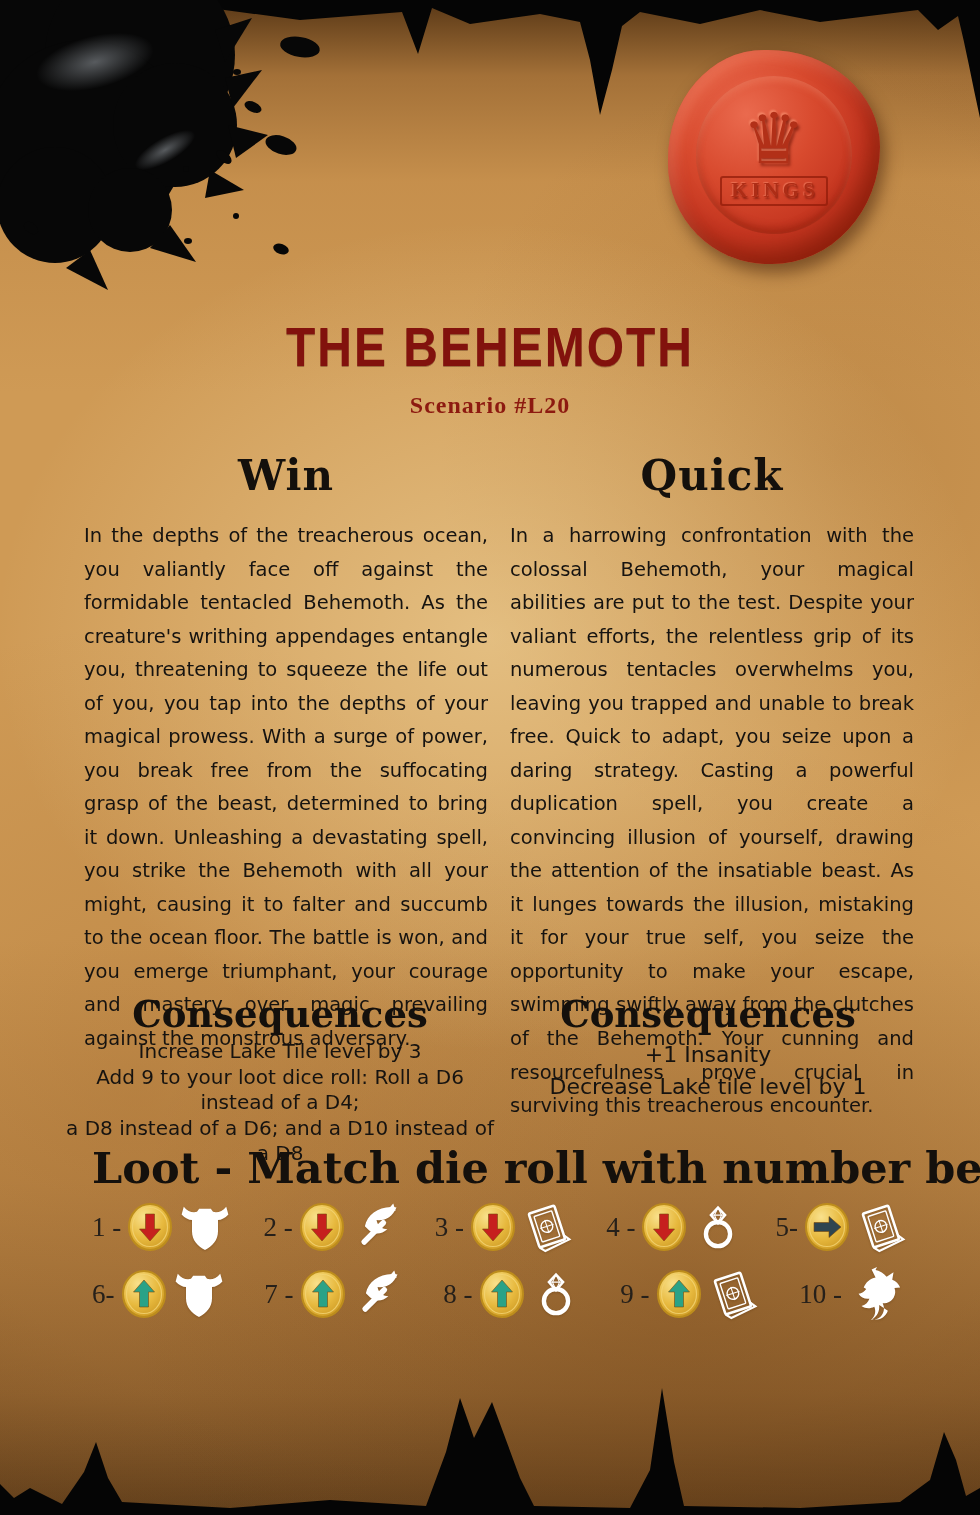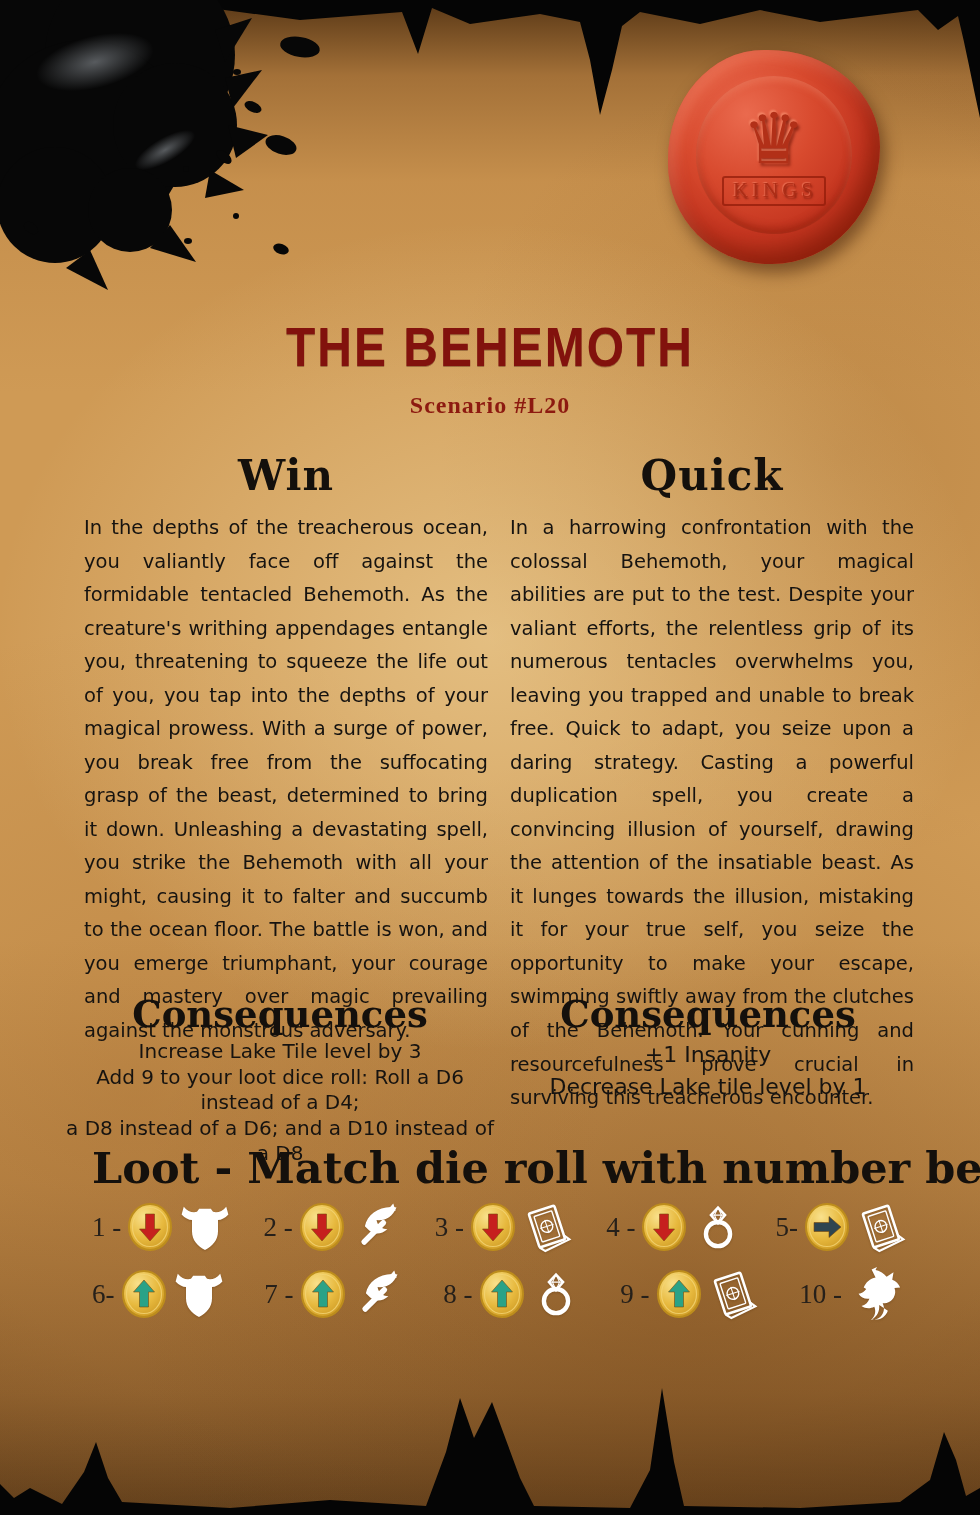--- a/index.html
+++ b/index.html
@@ -27,39 +27,39 @@
   .seal-disc{
     position:absolute;left:30px;top:30px;width:156px;height:158px;border-radius:50%;
     box-shadow:inset 0 4px 7px rgba(255,160,130,.35), inset 0 -5px 9px rgba(120,20,2,.45);
     display:flex;flex-direction:column;align-items:center;justify-content:center;gap:2px;
   }
   .seal-crown{
     font-size:70px;line-height:1;color:#b23018;
     text-shadow:-1px -2px 2px rgba(255,160,125,.55), 2px 3px 3px rgba(100,14,0,.6);
   }
   .seal-word{
-    font-family:"Liberation Serif",serif;font-weight:normal;font-size:21px;letter-spacing:4px;
+    font-family:"Liberation Serif",serif;font-weight:bold;font-size:21px;letter-spacing:4px;
     color:#ae2d16;padding:0 7px 1px 9px;border:2px solid rgba(145,28,10,.75);border-radius:3px;
     text-shadow:-1px -1px 1px rgba(255,150,120,.5), 1px 2px 2px rgba(100,14,0,.6);
   }
   
   .title-wrap{position:absolute;top:320px;left:0;width:980px;text-align:center;z-index:3;text-decoration:underline;}
   .title{
     display:inline-block;font-family:"Liberation Sans",sans-serif;font-weight:bold;
     font-size:48px;letter-spacing:2px;color:#82120d;transform:scaleY(1.14);
     text-shadow:0 1px 0 rgba(60,8,4,.35);
   }
   .subtitle-wrap{position:absolute;top:392px;left:0;width:980px;text-align:center;z-index:3;}
   .subtitle{
     font-family:"Liberation Serif",serif;font-weight:bold;font-size:24px;
     letter-spacing:1px;color:#8d1a10;
   }
   .blackletter{font-family:"DejaVu Serif",serif;font-weight:bold;color:#14100c;}
   .col{position:absolute;width:404px;z-index:3;}
-  .col-heading{text-align:center;font-size:42px;line-height:1;margin-bottom:14px;letter-spacing:1px;}
+  .col-heading{text-align:center;font-size:42px;line-height:1;margin-bottom:22px;letter-spacing:1px;}
   .body-text{font-size:19.5px;line-height:1.72;text-align:justify;color:#161310;}
   .cons{position:absolute;z-index:3;text-align:center;}
   .cons-heading{font-size:37px;line-height:1;margin-bottom:6px;}
   .cons-line{font-size:20px;line-height:1.28;color:#161310;}
   .cons-line.tall{font-size:22px;line-height:1.45;}
   
   .loot{position:absolute;left:92px;top:1146px;width:816px;z-index:3;}
   .loot-heading{font-size:43px;line-height:1.05;letter-spacing:0px;white-space:nowrap;}
   .loot-row{display:flex;justify-content:space-between;align-items:center;height:62px;margin-top:5px;}
   .loot-cell{display:flex;align-items:center;gap:6px;}

